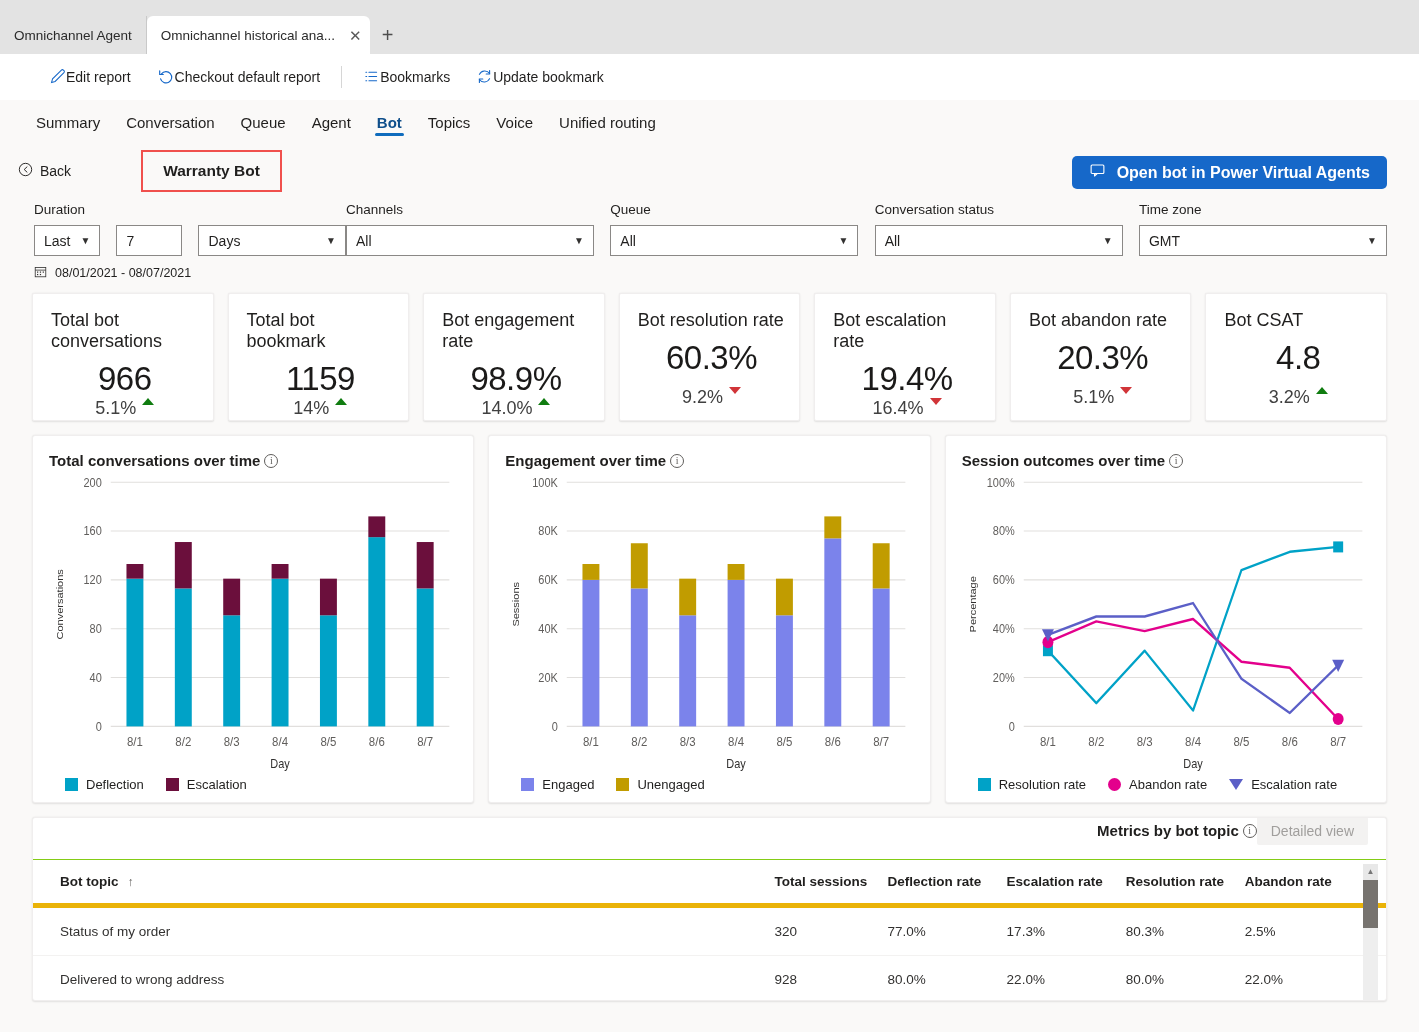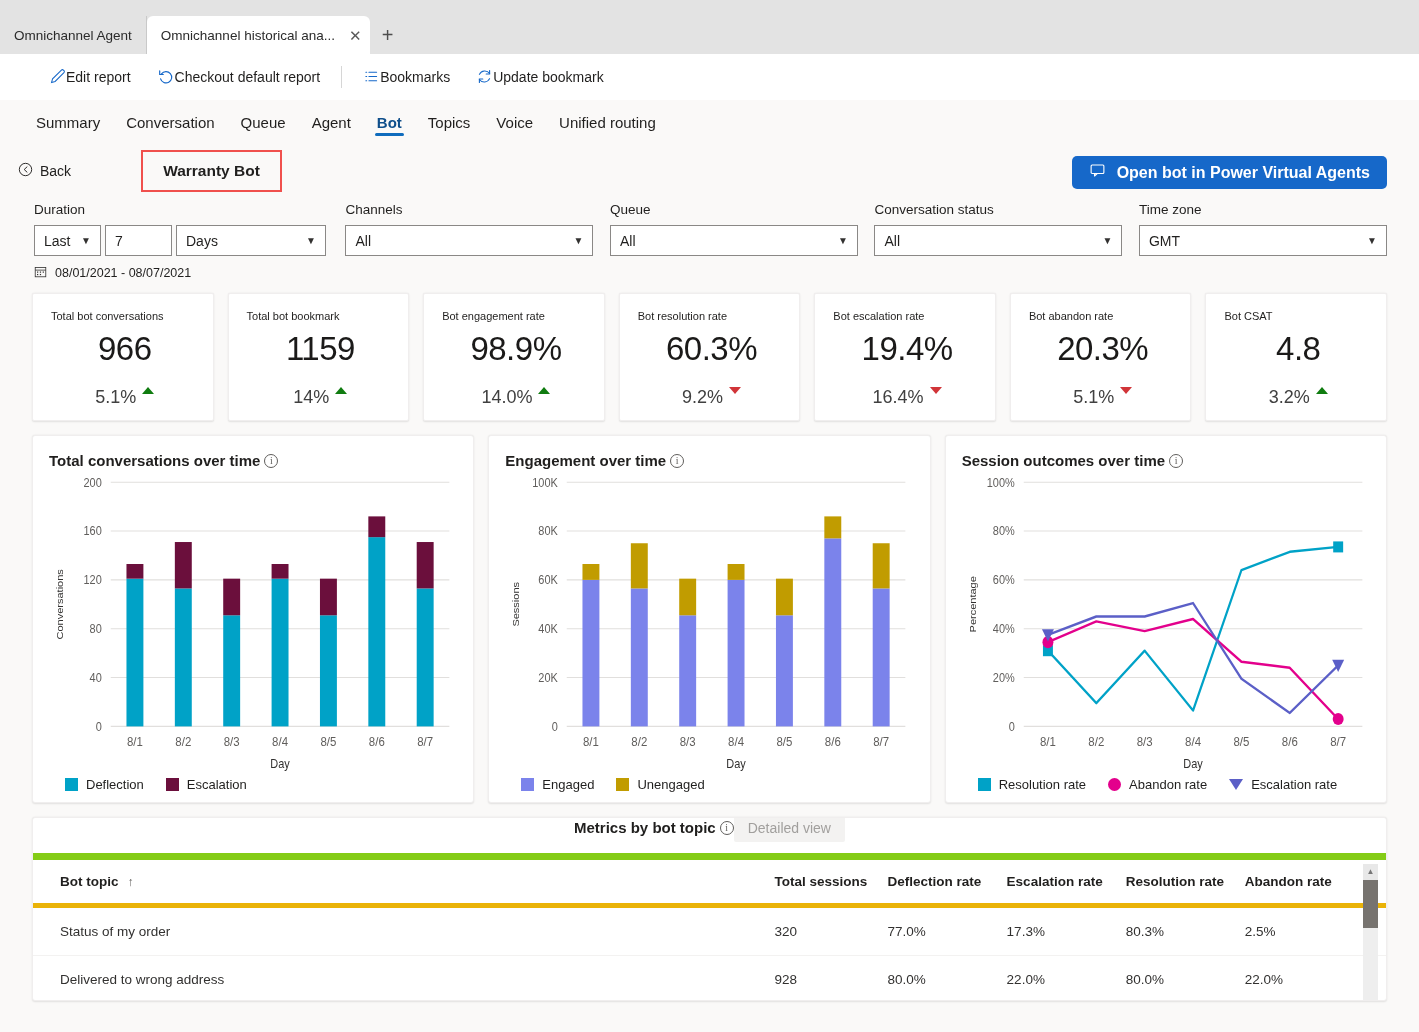--- a/index.html
+++ b/index.html
@@ -140,21 +140,21 @@
   }
 
   
   .filters {
     display: flex;
     padding: 4px 32px 0 34px;
     gap: 0;
   }
   .fgroup { display: flex; flex-direction: column; }
   .flabel { font-size: 13.5px; color: #201f1e; margin-bottom: 8px; font-weight: normal;}
-  .frow { display: flex; gap: 4px; }
+  .frow { display: flex; gap: 16px; }
   .fctl {
     height: 31px;
     border: 1px solid #8a8886;
     background: #ffffff;
     display: flex;
     align-items: center;
     justify-content: space-between;
     padding: 0 9px;
     font-size: 14px;
     color: #201f1e;
@@ -177,21 +177,21 @@
     flex: 1;
     background: #ffffff;
     border: 1px solid #f0eeee;
     border-radius: 2px;
     box-shadow: 0 0.6px 1.8px rgba(0,0,0,.10);
     height: 128px;
     padding: 16px 14px 12px 18px;
     display: flex;
     flex-direction: column;
   }
-  .kpi .t { font-size: 11px; color: #201f1e; }
+  .kpi .t { font-size: 18px; color: #201f1e; }
   .kpi .v {
     font-size: 33px; font-weight: normal; color: #1b1a19;
     text-align: center; margin-top: 8px; letter-spacing: -0.5px;
   }
   .kpi .d {
     margin-top: auto; text-align: center;
     font-size: 18px; color: #404040;
     display: flex; align-items: flex-start; justify-content: center; gap: 6px;
   }
   .tri { width: 0; height: 0; }
@@ -246,22 +246,22 @@
     background: #ffffff;
     border: 1px solid #f0eeee;
     border-radius: 3px;
     box-shadow: 0 0.6px 1.8px rgba(0,0,0,.10);
     height: 184px;
     position: relative;
     overflow: hidden;
   }
   .tc-head {
     height: 42px; display: flex; align-items: center;
-    padding: 0 18px 16px 18px; justify-content: center;
-    border-bottom: 7px solid #84cc16;
+    padding: 0 18px 16px 18px; justify-content: flex-end;
+    border-bottom: 1px solid #84cc16;
   }
   .detailbtn {
     background: #f3f2f1; color: #a19f9d;
     font-size: 14px; padding: 6px 14px; border-radius: 2px;
     cursor: pointer;
   }
   table { width: 100%; border-collapse: collapse; table-layout: fixed; }
   th {
     text-align: left; font-size: 13.5px; font-weight: bold; color: #201f1e;
     padding: 14px 6px 14px 0; border-bottom: 5px solid #eab308;

